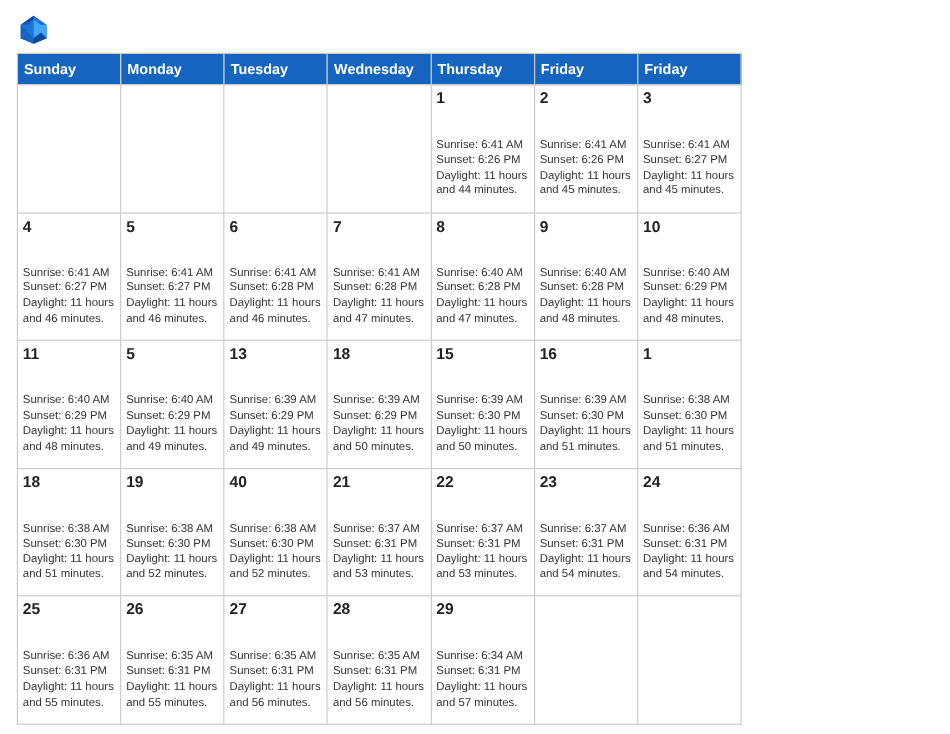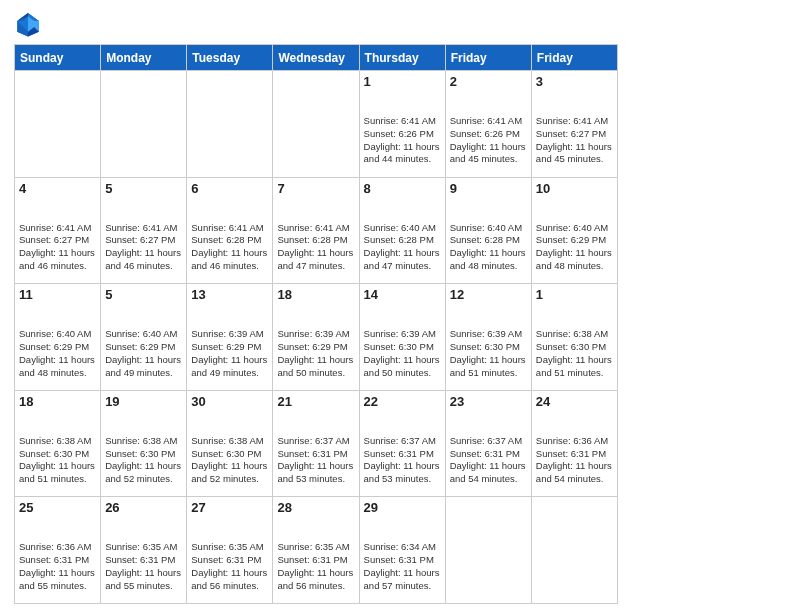--- a/index.html
+++ b/index.html
@@ -192,43 +192,43 @@
           </td>
           <td>
             <span class="day-num">13</span>
             <div class="day-info">Sunrise: 6:39 AM<br>Sunset: 6:29 PM<br>Daylight: 11 hours and 49 minutes.</div>
           </td>
           <td>
             <span class="day-num">18</span>
             <div class="day-info">Sunrise: 6:39 AM<br>Sunset: 6:29 PM<br>Daylight: 11 hours and 50 minutes.</div>
           </td>
           <td>
-            <span class="day-num">14</span>
+            <span class="day-num">15</span>
             <div class="day-info">Sunrise: 6:39 AM<br>Sunset: 6:30 PM<br>Daylight: 11 hours and 50 minutes.</div>
           </td>
           <td>
-            <span class="day-num">12</span>
+            <span class="day-num">16</span>
             <div class="day-info">Sunrise: 6:39 AM<br>Sunset: 6:30 PM<br>Daylight: 11 hours and 51 minutes.</div>
           </td>
           <td>
             <span class="day-num">1</span>
             <div class="day-info">Sunrise: 6:38 AM<br>Sunset: 6:30 PM<br>Daylight: 11 hours and 51 minutes.</div>
           </td>
         </tr>
         <tr>
           <td>
             <span class="day-num">18</span>
             <div class="day-info">Sunrise: 6:38 AM<br>Sunset: 6:30 PM<br>Daylight: 11 hours and 51 minutes.</div>
           </td>
           <td>
             <span class="day-num">19</span>
             <div class="day-info">Sunrise: 6:38 AM<br>Sunset: 6:30 PM<br>Daylight: 11 hours and 52 minutes.</div>
           </td>
           <td>
-            <span class="day-num">30</span>
+            <span class="day-num">40</span>
             <div class="day-info">Sunrise: 6:38 AM<br>Sunset: 6:30 PM<br>Daylight: 11 hours and 52 minutes.</div>
           </td>
           <td>
             <span class="day-num">21</span>
             <div class="day-info">Sunrise: 6:37 AM<br>Sunset: 6:31 PM<br>Daylight: 11 hours and 53 minutes.</div>
           </td>
           <td>
             <span class="day-num">22</span>
             <div class="day-info">Sunrise: 6:37 AM<br>Sunset: 6:31 PM<br>Daylight: 11 hours and 53 minutes.</div>
           </td>

